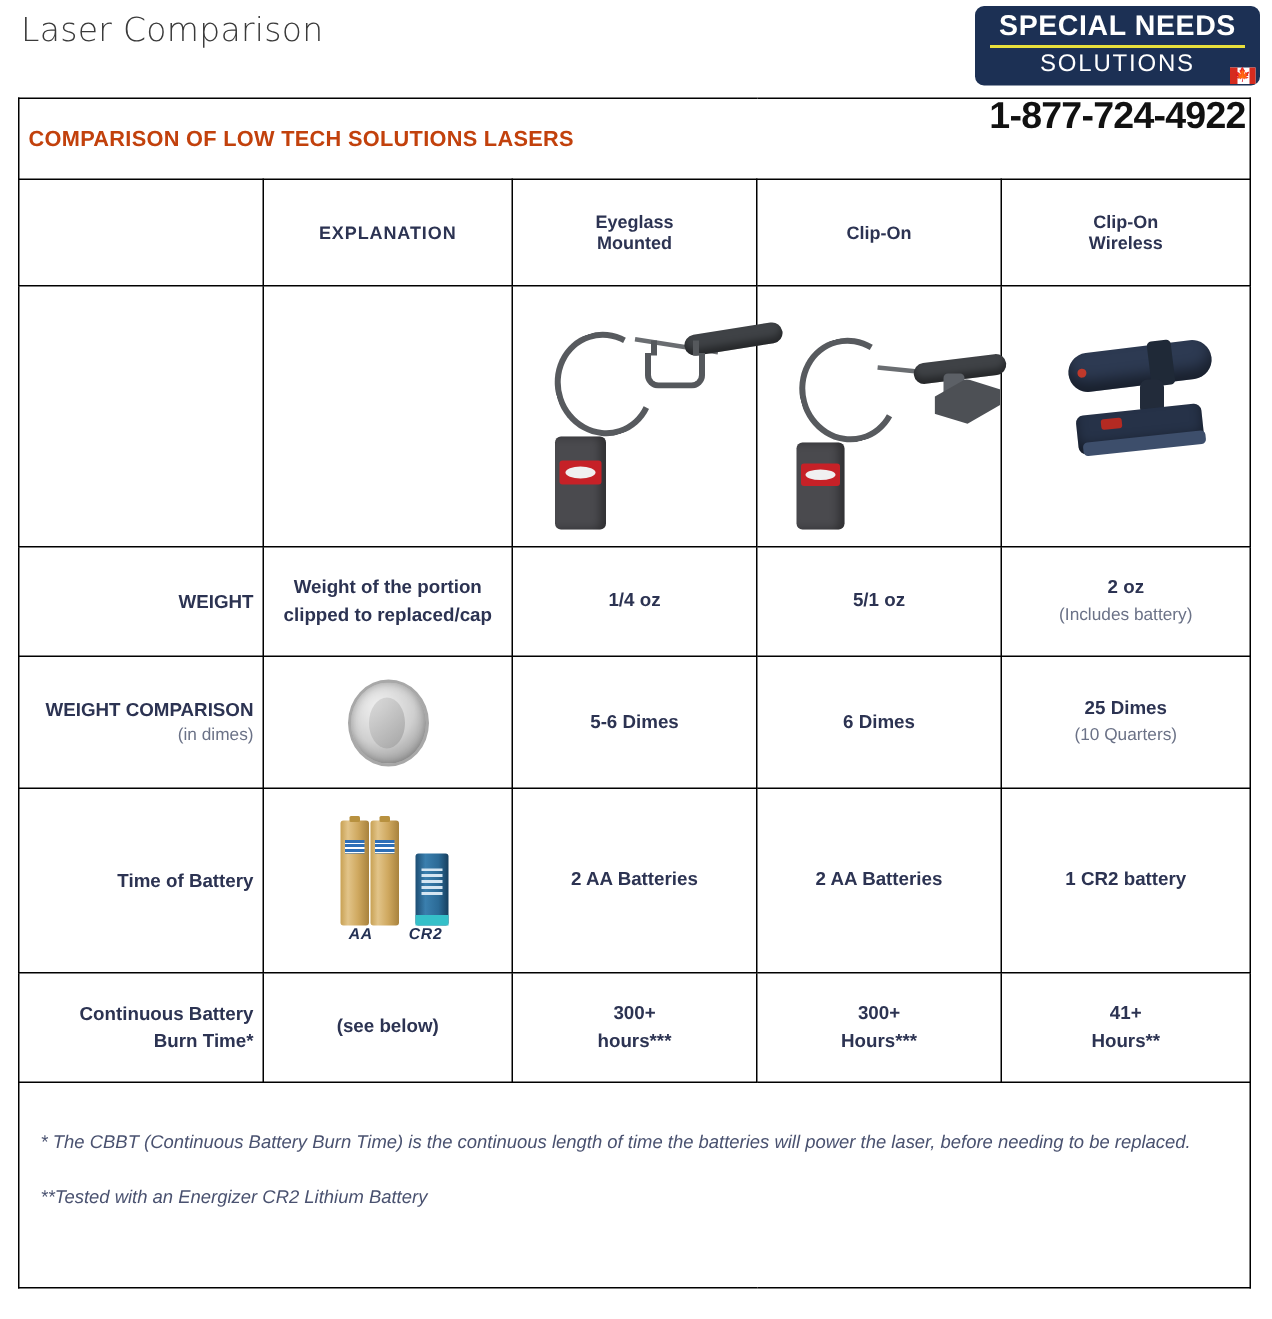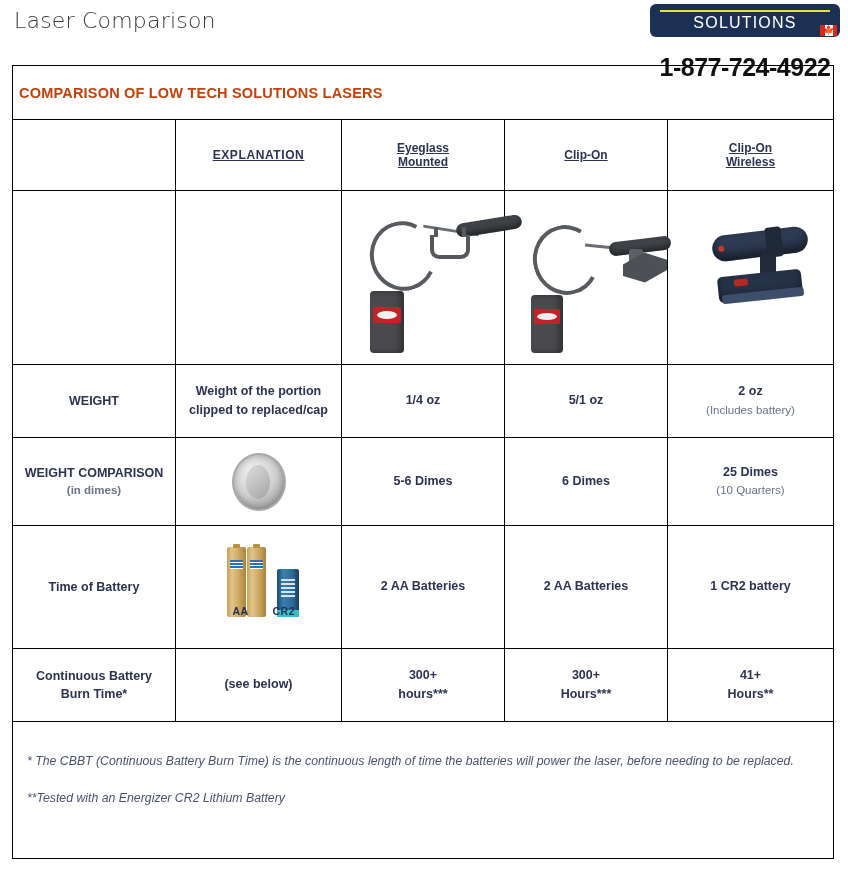--- a/index.html
+++ b/index.html
@@ -91,21 +91,21 @@
     color: #d52b1e;
     font-size: 9px;
     line-height: 9px;
   }
   .logo-phone {
     color: #111111;
     font-weight: bold;
     font-size: 25px;
     letter-spacing: -0.5px;
     line-height: 1.05;
-    margin-top: 17px;
+    margin-top: 7px;
     font-family: "Liberation Sans", sans-serif;
   }
 
   
   .comparison-table {
     position: absolute;
     left: 12px;
     top: 65px;
     width: 821px;
     border-collapse: collapse;
@@ -127,35 +127,34 @@
   .col-expl  { width: 166px; }
   .col-a     { width: 163px; }
   .col-b     { width: 163px; }
   .col-c     { width: 166px; }
 
   .head-row td {
     text-align: center;
     font-weight: bold;
     font-size: 12px;
     height: 62px;
-    text-decoration: underline;
   }
   .head-expl { letter-spacing: 0.6px; }
 
   .img-row td { height: 165px; }
   .row-label {
     font-weight: bold;
     font-size: 12.5px;
-    text-align: center;
+    text-align: right;
     padding-left: 14px;
     line-height: 1.45;
   }
   .row-label .sub {
     display: block;
-    font-weight: bold;
+    font-weight: normal;
     font-size: 11.5px;
     color: #6b7287;
   }
   .cell {
     text-align: center;
     font-weight: bold;
     font-size: 12.5px;
     line-height: 1.55;
   }
   .cell .sub {
@@ -355,33 +354,34 @@
   .cr2::before {
     content: ""; position: absolute; left: 4px; top: 10px;
     width: 14px; height: 18px;
     background: repeating-linear-gradient(#d5e6f2 0 2px, transparent 2px 4px);
   }
   .cr2::after {
     content: ""; position: absolute; left: 0; bottom: 0;
     width: 22px; height: 7px; background: #35c0c9;
   }
   .batt-label {
-    position: absolute; top: 64px; font-size: 10.5px; font-weight: bold;
-    color: #243154; letter-spacing: .5px;
+    position: absolute; top: 76px; font-size: 10.5px; font-weight: bold;
+    color: #243154; letter-spacing: .5px; font-style: italic;
   }
   .batt-label.aa-l  { left: 22px; }
   .batt-label.cr-l  { left: 62px; }
 </style>
 </head>
 <body>
 
 <div class="page-title">Laser Comparison</div>
 
 <div class="logo-wrap">
   <div class="logo-box">
+    <div class="logo-line1">SPECIAL NEEDS</div>
     <div class="logo-rule"></div>
     <div class="logo-line2">SOLUTIONS</div>
     <span class="flag-icon">
       <span class="bar-l"></span>
         <span class="bar-r"></span>
         <span class="leaf">🍁</span>
     </span>
   </div>
   <div class="logo-phone">1-877-724-4922</div>
 </div>

